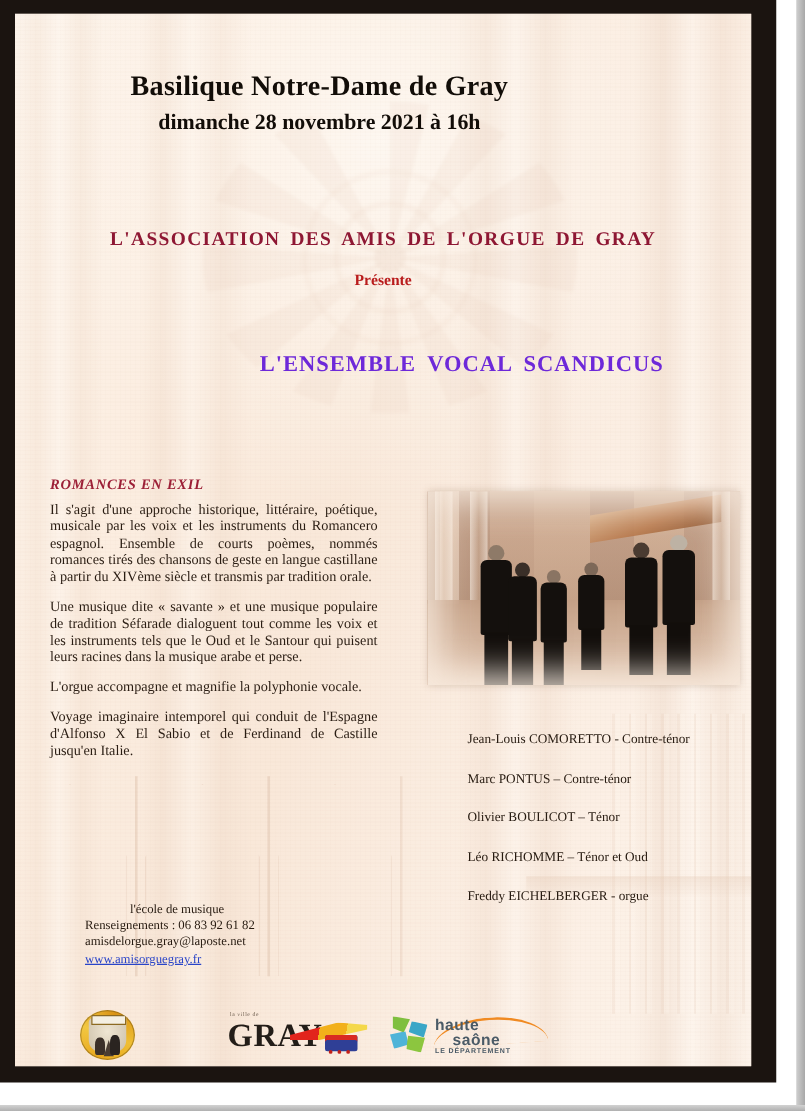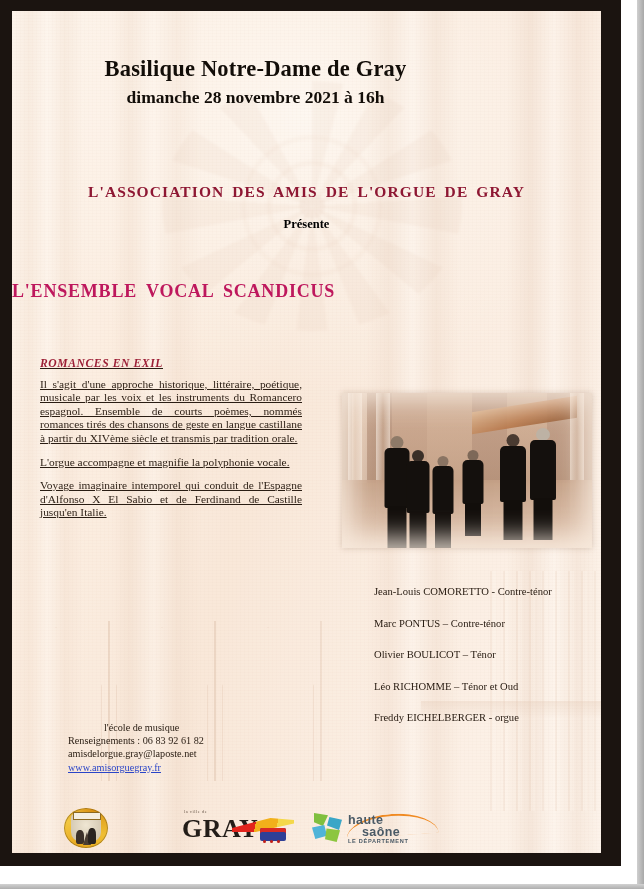--- a/index.html
+++ b/index.html
@@ -146,34 +146,33 @@
   #t-basilique{top:45px;font-size:22.5px;letter-spacing:.2px;}
   #t-date{top:76px;font-size:17.5px;}
 
   #t-assoc{
     position:absolute;left:0;top:172px;width:589px;text-align:center;
     color:#8e1733;font-weight:bold;font-size:15.5px;
     letter-spacing:1.1px;word-spacing:3px;
   }
   #t-presente{
     position:absolute;left:0;top:206px;width:589px;text-align:center;
-    color:#000000;font-weight:bold;font-size:12.5px;
+    color:#b91c1c;font-weight:bold;font-size:12.5px;
   }
   #t-ensemble{
-    position:absolute;left:0;top:270px;width:519px;text-align:left;
-    color:#be185d;font-weight:bold;font-size:18px;letter-spacing:.8px;
+    position:absolute;left:0;top:270px;width:519px;text-align:right;
+    color:#6d28d9;font-weight:bold;font-size:18px;letter-spacing:.8px;
     word-spacing:4px;
   }
 
   
   #desc{
-    position:absolute;left:28px;top:346px;width:262px;
+    position:absolute;left:28px;top:370px;width:262px;
     color:#2a1d13;font-size:11.4px;line-height:13.6px;
     text-align:justify;
-    text-decoration:underline;
   }
   #desc .lead{
     color:#9c1f36;font-weight:bold;font-style:italic;
     font-size:11.6px;letter-spacing:.6px;margin-bottom:7px;
   }
   #desc p{margin:0 0 10px 0;}
 
   
   #photo{
     position:absolute;left:330px;top:382px;width:250px;height:155px;
@@ -367,20 +366,21 @@
 
       <div id="t-assoc">L'ASSOCIATION DES AMIS DE L'ORGUE DE GRAY</div>
 
       <div id="t-presente">Présente</div>
 
       <div id="t-ensemble">L'ENSEMBLE VOCAL SCANDICUS</div>
 
       <div id="desc">
         <div class="lead">ROMANCES EN EXIL</div>
         <p>Il s'agit d'une approche historique, littéraire, poétique, musicale par les voix et les instruments du Romancero espagnol. Ensemble de courts poèmes, nommés romances tirés des chansons de geste en langue castillane à partir du XIVème siècle et transmis par tradition orale.</p>
+        <p>Une musique dite « savante » et une musique populaire de tradition Séfarade dialoguent tout comme les voix et les instruments tels que le Oud et le Santour qui puisent leurs racines dans la musique arabe et perse.</p>
         <p>L'orgue accompagne et magnifie la polyphonie vocale.</p>
         <p>Voyage imaginaire intemporel qui conduit de l'Espagne d'Alfonso X El Sabio et de Ferdinand de Castille jusqu'en Italie.</p>
       </div>
 
       <div id="photo">
         <div class="ph-bg"></div>
         <div class="ph-wall"></div>
         <div class="ph-roof"></div>
         <div class="ph-col" style="left:6px"></div>
         <div class="ph-col" style="left:34px"></div>

